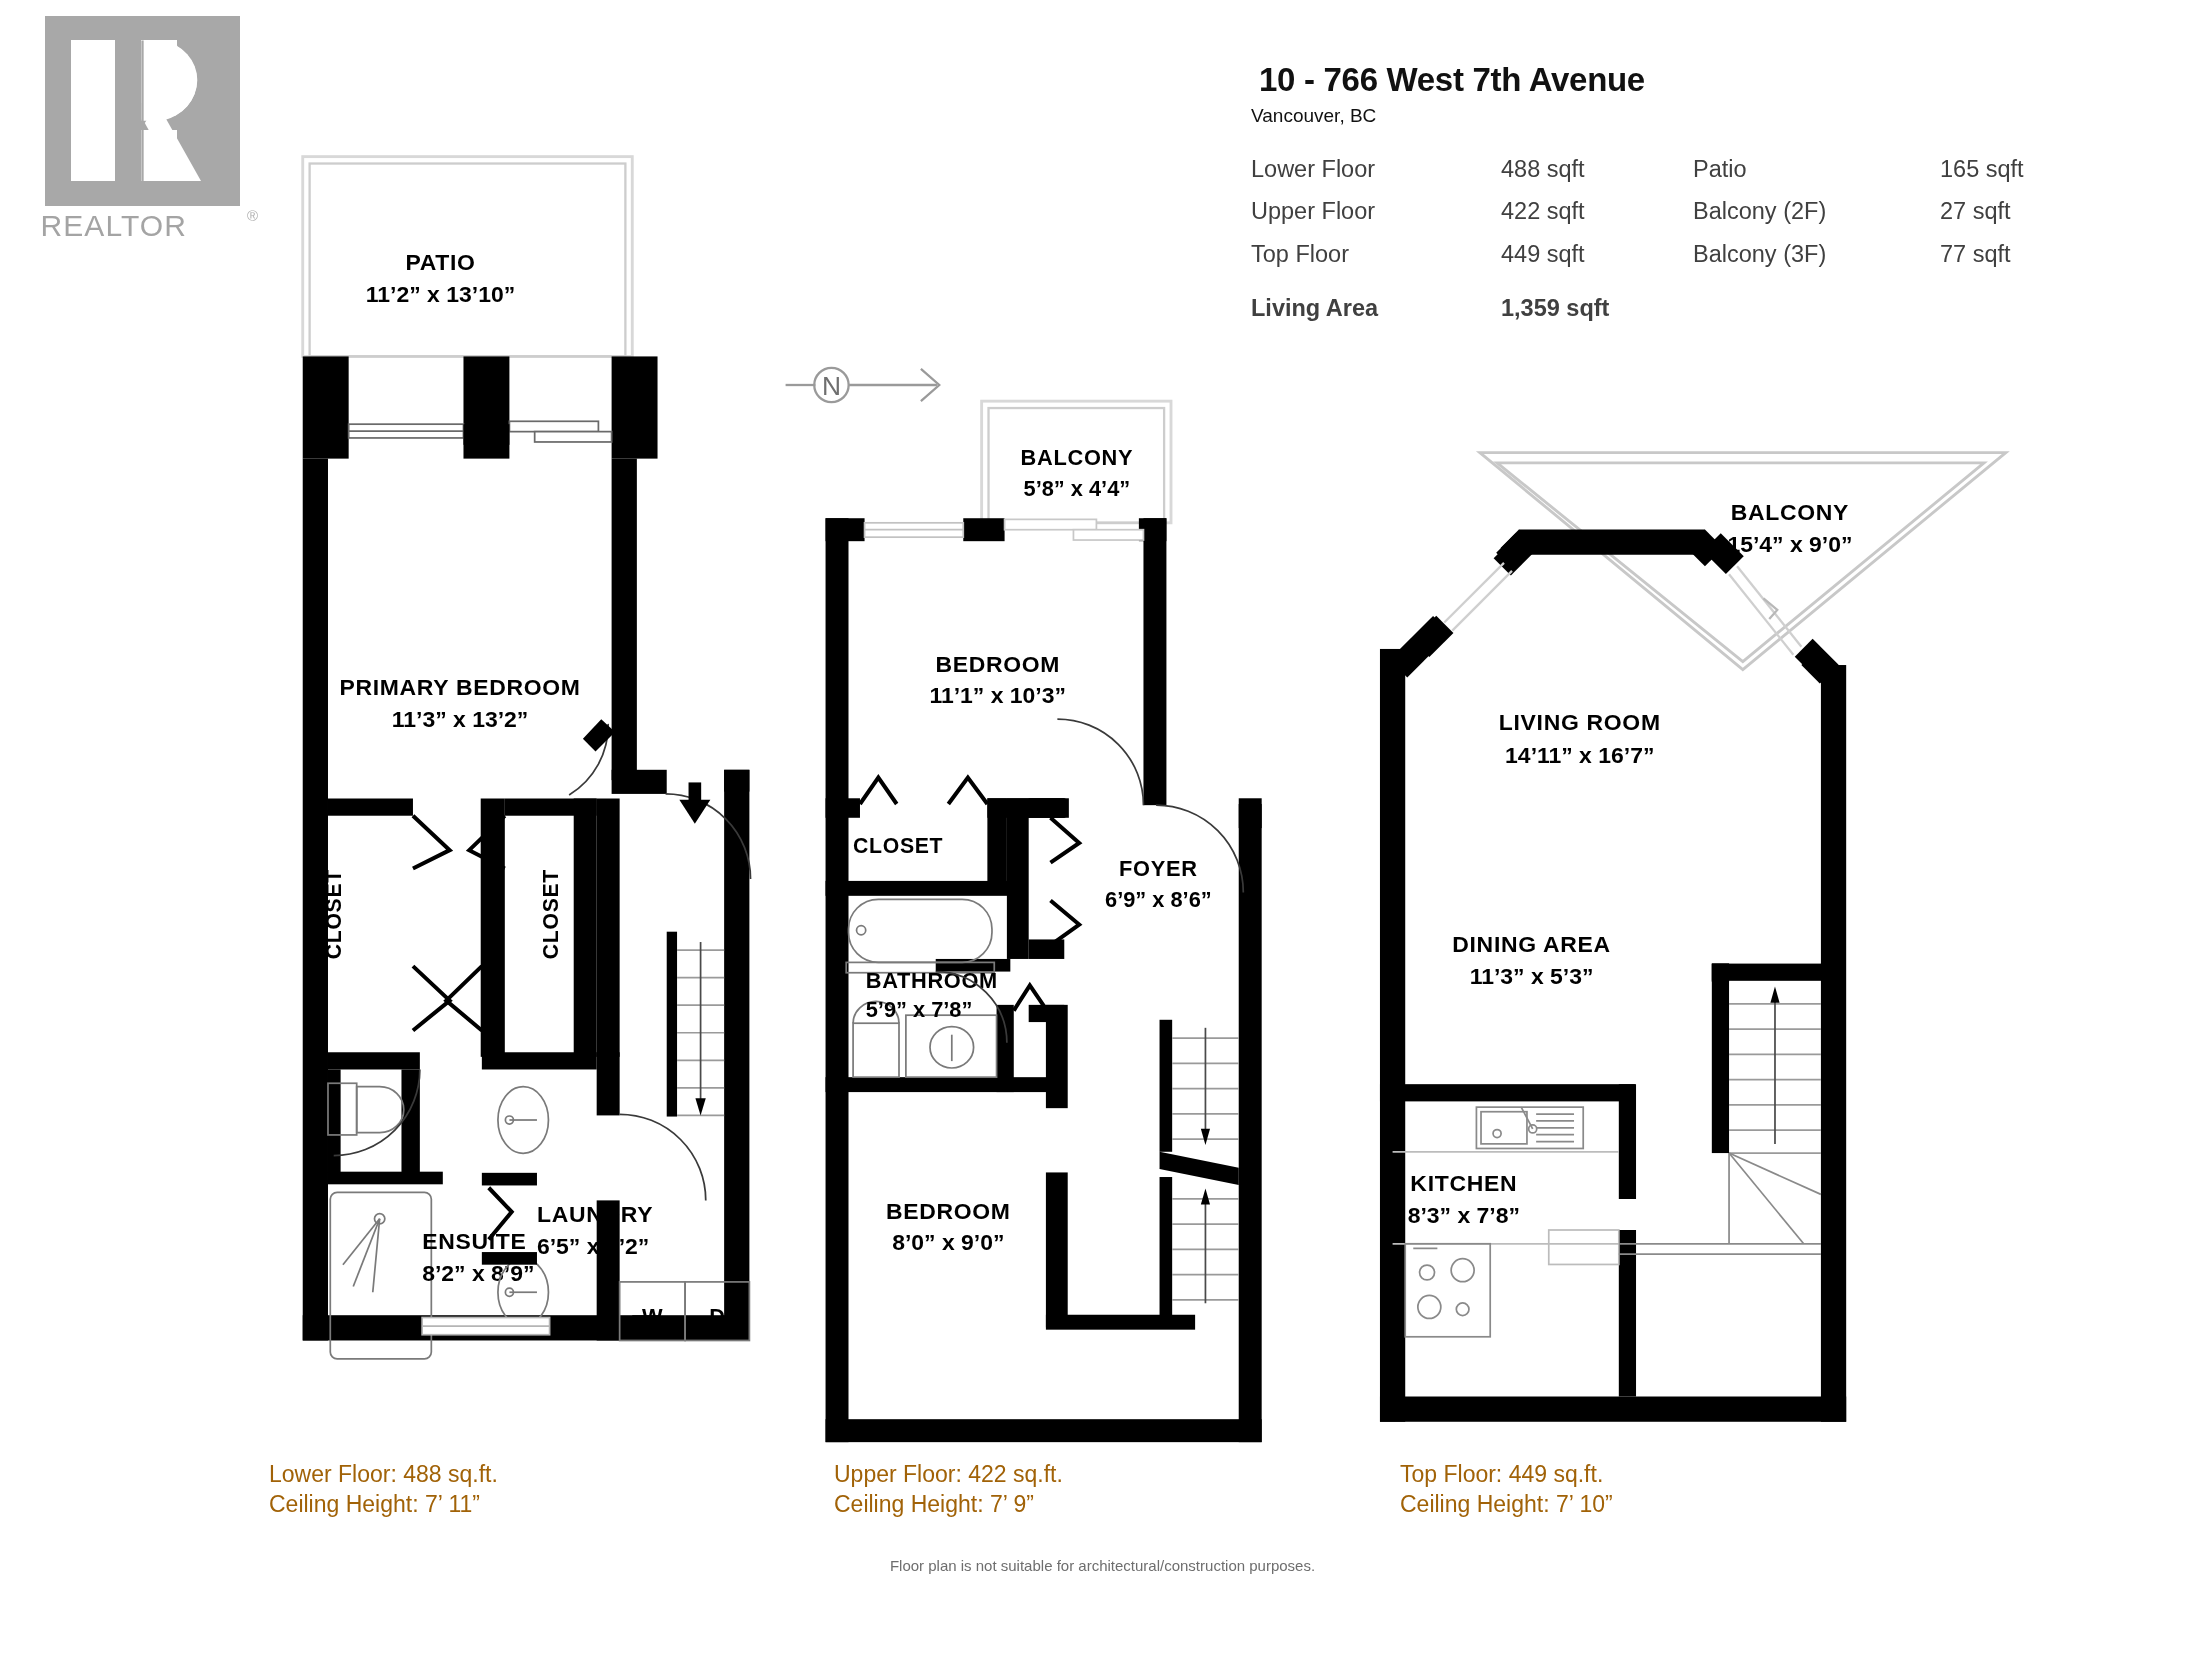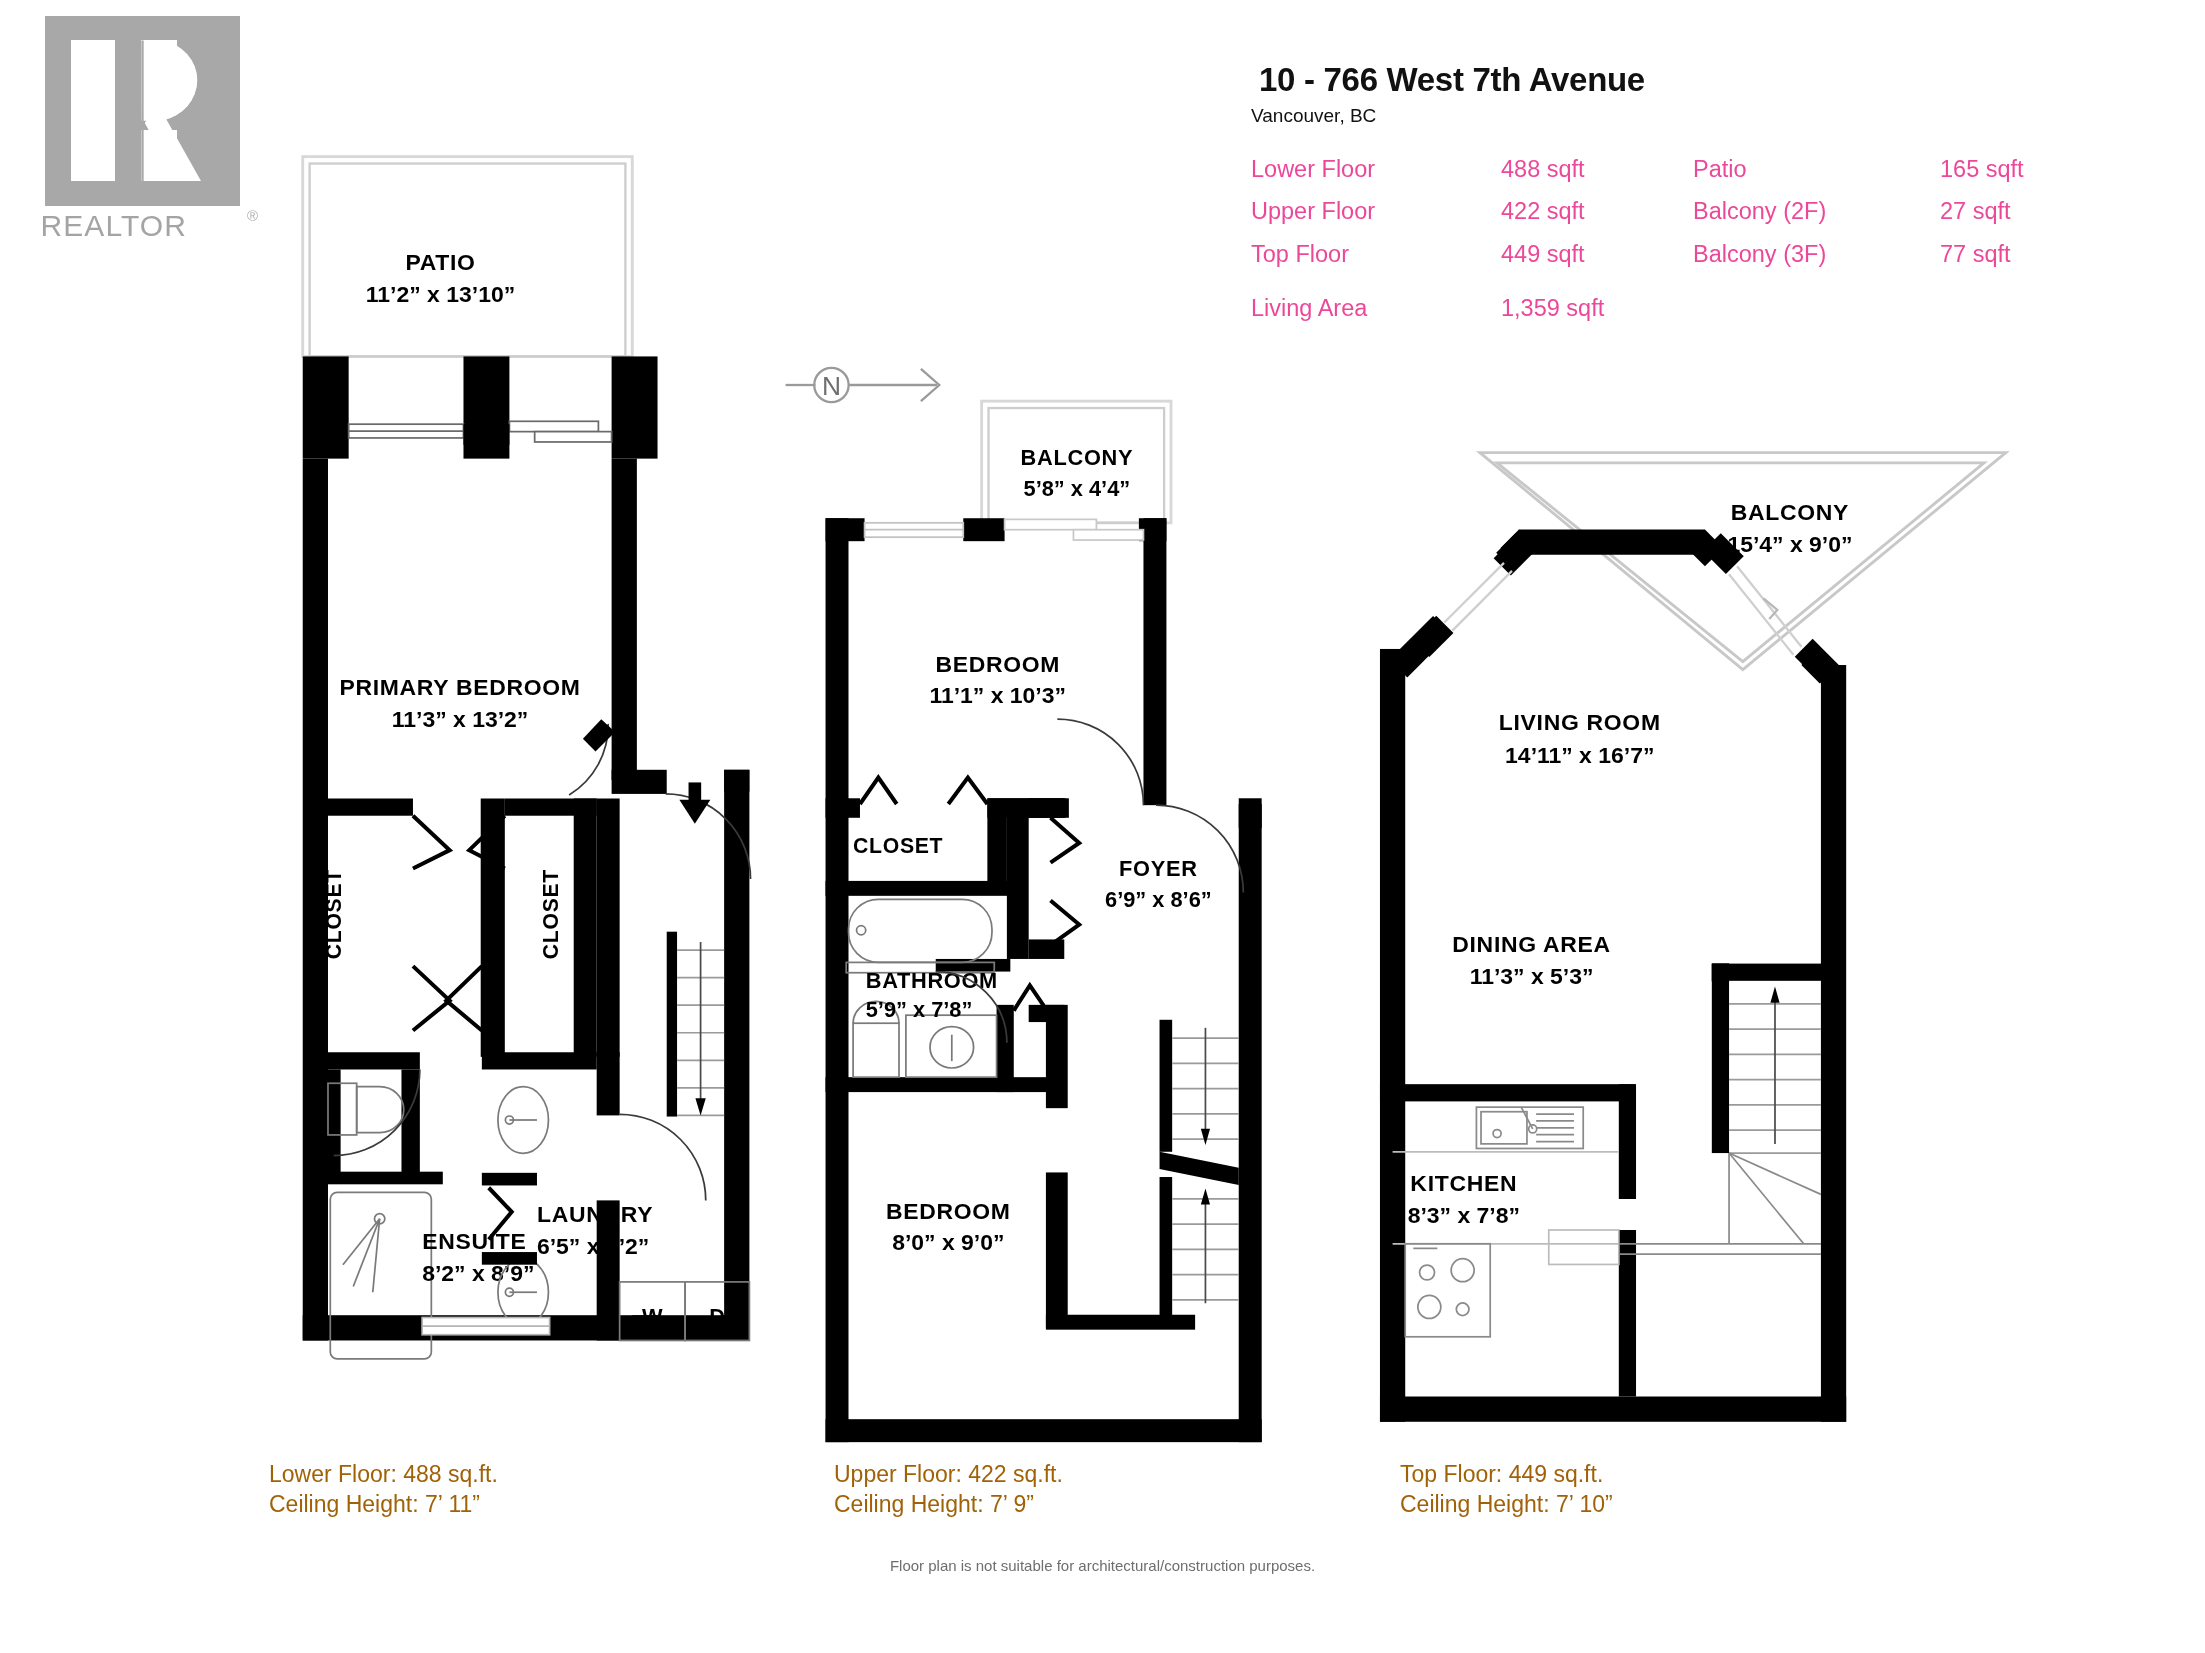--- a/index.html
+++ b/index.html
@@ -33,28 +33,28 @@
   #header-block{left:1251px;top:55px;width:896px;}
   .addr-title{
     font-size:33px;font-weight:bold;letter-spacing:-0.3px;color:#111;
     line-height:1.05;margin:8px;
   }
   .addr-city{
     font-size:19px;font-weight:normal;color:#111;margin:6.9px 0 0 0;line-height:1.05;
   }
   #area-table{margin-top:30px;width:838px;border-collapse:collapse;}
   #area-table td{
-    font-size:23.5px;color:#ec4899;padding:0 0 15.5px 0;vertical-align:top;
+    font-size:23.5px;color:#404040;padding:0 0 15.5px 0;vertical-align:top;
     font-weight:normal;white-space:nowrap;
   }
   #area-table td.c1{width:250px;}
   #area-table td.c2{width:192px;}
   #area-table td.c3{width:247px;}
   #area-table td.c4{width:149px;}
-  #area-table tr.total td{font-weight:normal;padding-top:11.5px;}
+  #area-table tr.total td{font-weight:bold;padding-top:11.5px;}
 
   
   #north-arrow{left:781px;top:339px;width:172px;height:92px;}
 
   
   .plan{position:absolute;}
   #plan-lower{left:190px;top:144px;}
   #plan-upper{left:798px;top:396px;}
   #plan-top{left:1367px;top:448px;}
 

